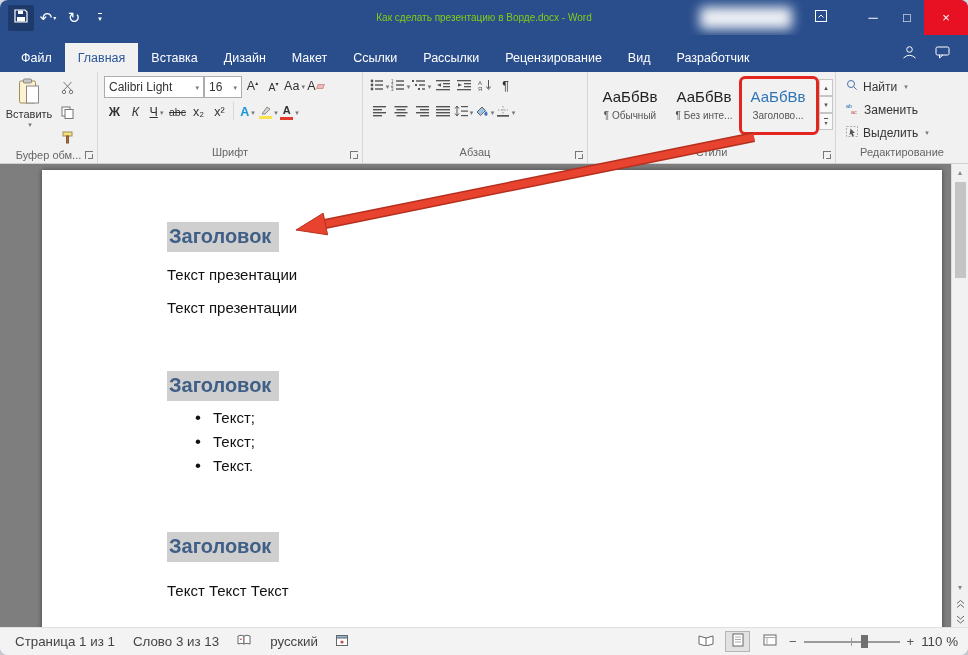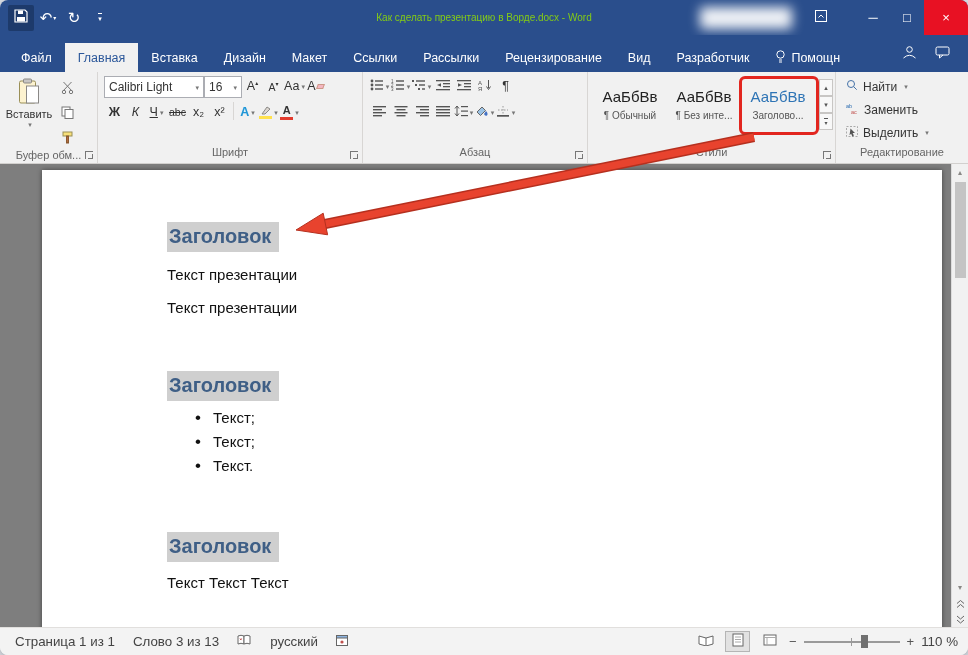--- a/index.html
+++ b/index.html
@@ -73,21 +73,21 @@
   
   .anno-box{position:absolute;left:739px;top:76px;width:80px;height:59px;border:3px solid #e2261f;border-radius:6px;z-index:9;pointer-events:none}
   .anno-arrow{position:absolute;left:0;top:0;z-index:9;pointer-events:none}
 
   
   .docarea{position:relative;height:463px;background:#7e7e7e;overflow:hidden;z-index:1}
   .page{position:absolute;left:42px;right:26px;top:6px;height:640px;background:#fff;box-shadow:0 0 5px rgba(0,0,0,.45)}
   .page-inner{padding:52px 40px 0 125px}
   .doc-h{display:inline-block;font-size:20px;font-weight:bold;color:#3f5f86;background:#cfcfcf;padding:2px 8px 3px 2px;line-height:1.25}
   .doc-p{font-size:15px;color:#111}
-  .mt14{margin-top:14px}.mt16{margin-top:16px}.mt55{margin-top:55px}.mt58{margin-top:58px}.mt8{margin-top:12px}
+  .mt14{margin-top:14px}.mt16{margin-top:16px}.mt55{margin-top:55px}.mt58{margin-top:58px}.mt8{margin-top:20px}
   .doc-ul{margin-top:8px;list-style:none}
   .doc-li{position:relative;font-size:15px;color:#111;margin-top:7px;padding-left:46px}
   .doc-li::before{content:"•";position:absolute;left:28px;top:-1px;font-size:17px}
 
   .vscroll{position:absolute;top:0;right:0;bottom:0;width:17px;background:#f1f1f1;border-left:1px solid #dcdcdc;display:flex;flex-direction:column;align-items:center;z-index:2}
   .sc-btn{width:17px;height:16px;display:flex;align-items:center;justify-content:center;font-size:8px;color:#8a8886}
   .sc-thumb{width:11px;height:96px;background:#c4c4c4;margin-top:2px}
   .sc-spacer{flex:1}
 
   
@@ -166,27 +166,20 @@
     <button class="tab file">Файл</button>
     <button class="tab active">Главная</button>
     <button class="tab">Вставка</button>
     <button class="tab">Дизайн</button>
     <button class="tab">Макет</button>
     <button class="tab">Ссылки</button>
     <button class="tab">Рассылки</button>
     <button class="tab">Рецензирование</button>
     <button class="tab">Вид</button>
     <button class="tab">Разработчик</button>
-    <button class="tab help-tab">
-      <span><svg width="11" height="13">
-            <circle cx="5.5" cy="4.5" r="3.7" fill="none" stroke="#fff"></circle>
-            <path d="M4 10 h3 M4 12 h3" stroke="#fff" fill="none"></path>
-          </svg></span>
-      <span>Помощн</span>
-    </button>
     <div class="tabrow-right">
       <button><svg width="15" height="14">
             <circle cx="7.5" cy="4.5" r="2.8" fill="none" stroke="#fff"></circle>
             <path d="M1.5 13 Q7.5 7.5 13.5 13" fill="none" stroke="#fff"></path>
           </svg></button>
       <button><svg width="15" height="13">
             <rect x="1" y="1" width="13" height="8" rx="1.5" fill="none" stroke="#fff"></rect>
             <path d="M4.5 9 v3 l3.5 -3" fill="none" stroke="#fff"></path>
           </svg></button>
     </div>

